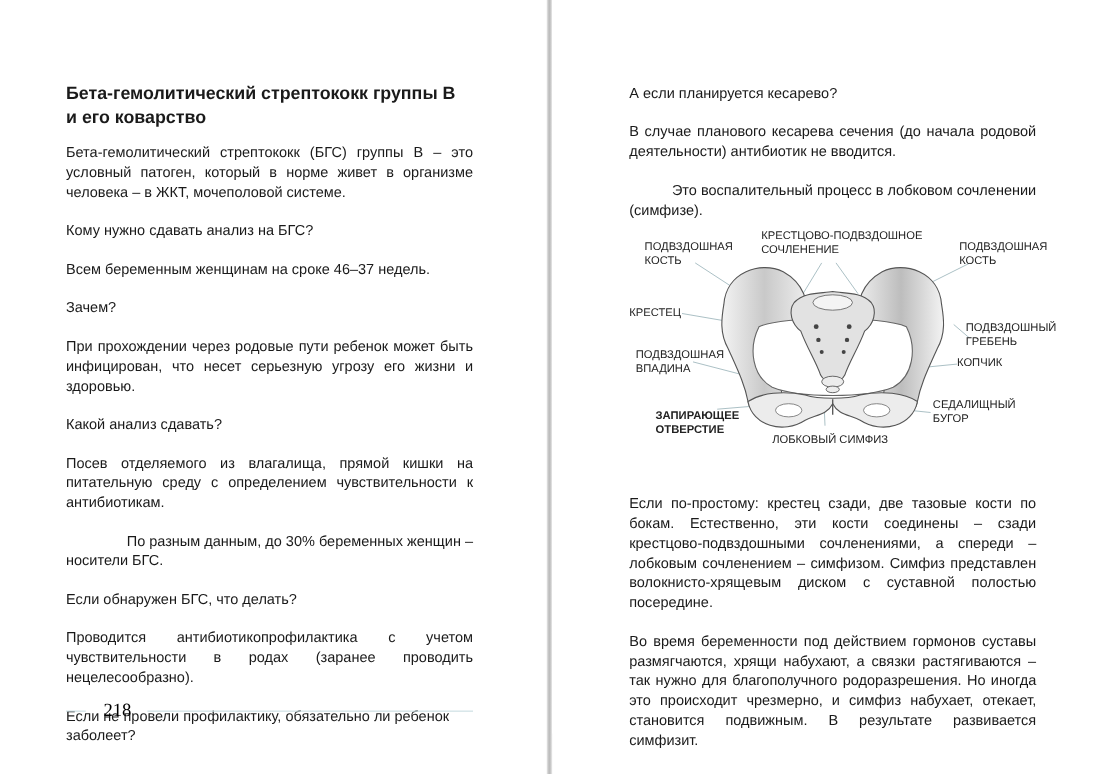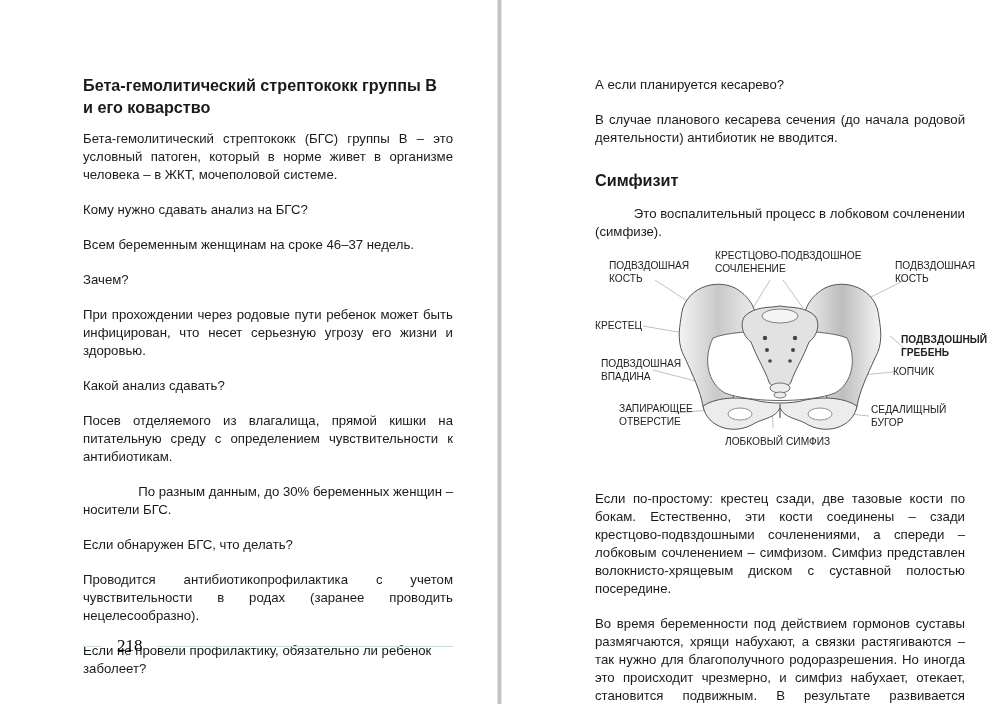--- a/index.html
+++ b/index.html
@@ -1,18 +1,18 @@
 <!DOCTYPE html>
 <html><head>
 <meta charset="utf-8">
 <style>
   html, body { margin:0; padding:0; }
   body { width:1000px; height:704px; background:#ffffff; position:relative; overflow:hidden;
          font-family:"Liberation Sans", sans-serif; color:#1a1a1a; }
-  .page { position:absolute; top:0; height:667px; background:#fff;margin-left:23px; }
+  .page { position:absolute; top:0; height:667px; background:#fff; }
   .page.left { left:0; width:497px; }
   .page.right { left:502px; width:498px; }
   .gutter { position:absolute; left:497px; top:0; width:5px; height:704px;
             background:linear-gradient(to right,#e9e9e9,#bdbdbd 40%,#bdbdbd 60%,#ececec); }
   .content { position:absolute; font-size:13.2px; line-height:18px; }
   .page.left .content { left:60px; top:74px; width:370px; }
   .page.right .content { left:70px; top:76px; width:370px; }
   p { margin:0 0 17px 0; text-align:justify; text-align-last:left; hyphens:manual; }
   p.nojust { text-align:right; }
   h1 { font-size:16.2px; line-height:22px; font-weight:bold; margin:0 0 12px 0; }
@@ -54,21 +54,20 @@
     <div class="rule" style="left:74px;width:296px;"></div>
   </div>
 </div>
 
 <div class="gutter"></div>
 
 <div class="page right">
   <div class="content">
     <h2>А если планируется кесарево?</h2>
     <p>В случае планового кесарева сечения (до начала родовой дея­тельности) антибиотик не вводится.</p>
-    <h1 class="sec">Симфизит</h1>
     <p class="nojust">Это воспалительный процесс в лобковом сочленении (симфизе).</p>
 
     <div class="figure">
       <svg width="370" height="210" viewBox="0 0 370 210">
         <defs>
           <linearGradient id="boneL" x1="0" x2="1" y1="0" y2="0">
             <stop offset="0" stop-color="#f3f3f3"></stop>
             <stop offset="0.5" stop-color="#c9c9c9"></stop>
             <stop offset="1" stop-color="#ededed"></stop>
           </linearGradient>
@@ -126,32 +125,32 @@
         <span>КРЕСТЦОВО-ПОДВЗДОШНОЕ</span><br>
         <span>СОЧЛЕНЕНИЕ</span>
       </div>
       <div class="lbl" style="left:300px;top:2px;">
         <span>ПОДВЗДОШНАЯ</span><br>
         <span>КОСТЬ</span>
       </div>
       <div class="lbl" style="left:0px;top:62px;">
         <span>КРЕСТЕЦ</span>
       </div>
-      <div class="lbl" style="left:306px;top:76px;font-weight:bold;">
+      <div class="lbl" style="left:306px;top:76px;">
         <span>ПОДВЗДОШНЫЙ</span><br>
         <span>ГРЕБЕНЬ</span>
       </div>
       <div class="lbl" style="left:6px;top:100px;">
         <span>ПОДВЗДОШНАЯ</span><br>
         <span>ВПАДИНА</span>
       </div>
       <div class="lbl" style="left:298px;top:108px;">
         <span>КОПЧИК</span>
       </div>
-      <div class="lbl" style="left:24px;top:145px;">
+      <div class="lbl" style="left:24px;top:156px;font-weight:bold;">
         <span>ЗАПИРАЮЩЕЕ</span><br>
         <span>ОТВЕРСТИЕ</span>
       </div>
       <div class="lbl" style="left:276px;top:146px;">
         <span>СЕДАЛИЩНЫЙ</span><br>
         <span>БУГОР</span>
       </div>
       <div class="lbl" style="left:130px;top:178px;">
         <span>ЛОБКОВЫЙ СИМФИЗ</span>
       </div>

